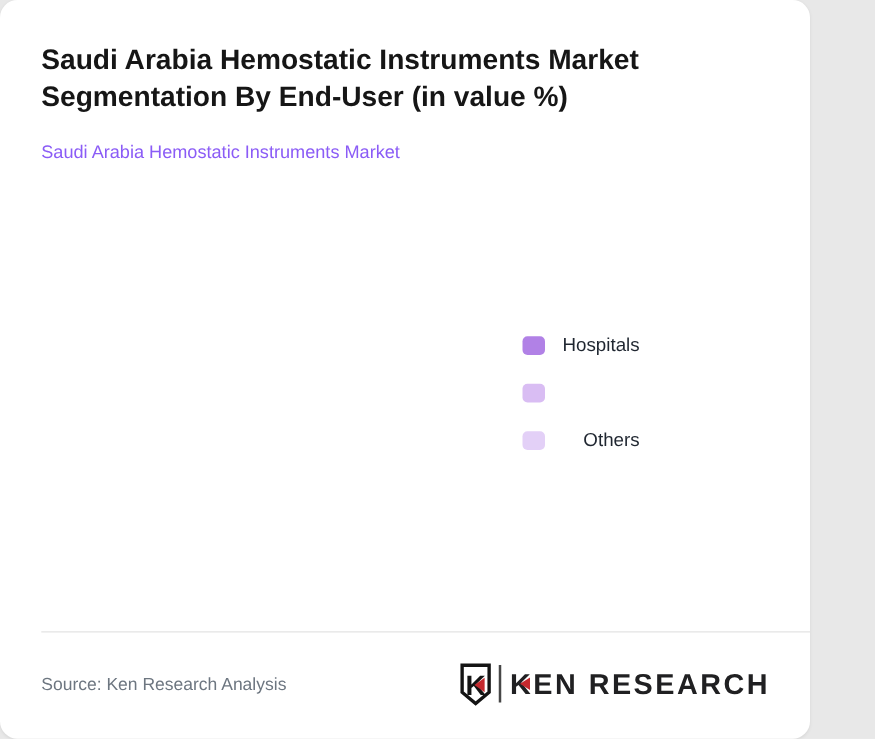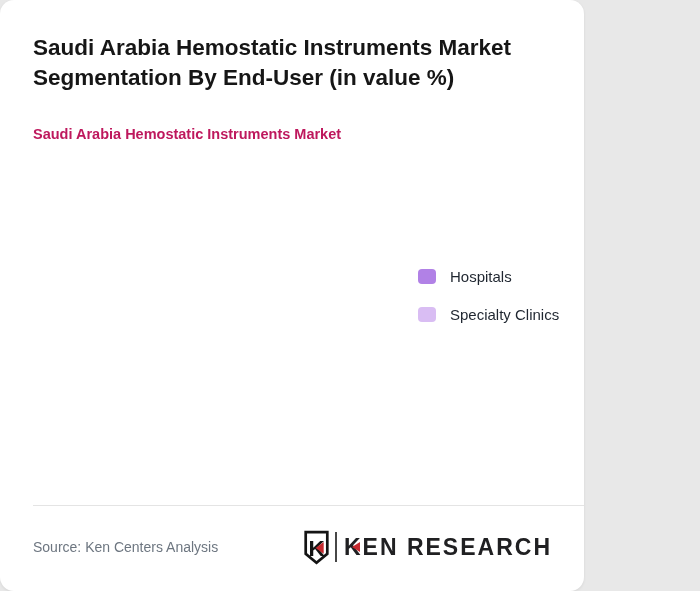--- a/index.html
+++ b/index.html
@@ -7,65 +7,65 @@
     padding: 0;
     width: 700px;
     height: 591px;
     background: #e8e8e8;
     font-family: "Liberation Sans", "DejaVu Sans", sans-serif;
     overflow: hidden;
   }
   .card {
     position: absolute;
     left: 0; top: 0;
-    width: 584px;
+    width: 648px;
     height: 591px;
     background: #ffffff;
     border-radius: 14px;
     box-shadow: 0 1px 3px rgba(0,0,0,0.08);
     overflow: hidden;
   }
   .title {
     position: absolute;
     left: 33px;
     top: 33px;
     width: 590px;
     font-size: 22.5px;
     line-height: 30px;
     font-weight: 700;
     color: #161616;
     letter-spacing: 0;
   }
   .subtitles {
     position: absolute;
     left: 33px;
-    top: 124px;
+    top: 112px;
     width: 640px;
     font-size: 14.5px;
     line-height: 21px;
-    color: #be185d;
-    font-weight: bold;
+    color: #8b5cf6;
   }
   .chart-wrap {
     position: absolute;
     left: 33px;
     top: 183px;
     width: 300px;
     height: 300px;
   }
   .legend {
     position: absolute;
     left: 418px;
     top: 268px;
   }
   .legend-item {
     display: flex;
     align-items: center;
     height: 16px;
     margin-bottom: 22px;
+    justify-content: space-between;
   }
   .legend-swatch {
     width: 18px;
     height: 15px;
     border-radius: 4px;
     margin-right: 14px;
     flex: 0 0 auto;
   }
   .legend-label {
     font-size: 15px;
@@ -140,27 +140,30 @@
   </div>
 
 
   <div class="legend">
       <div class="legend-item">
         <span class="legend-swatch" style="background: rgb(177, 129, 230);"></span>
         <span class="legend-label">Hospitals</span>
       </div>
       <div class="legend-item">
         <span class="legend-swatch" style="background: rgb(217, 189, 243);"></span>
-        <span class="legend-label">Specialty Clinics</span>
+      </div>
+      <div class="legend-item">
+        <span class="legend-swatch" style="background: rgb(227, 208, 247);"></span>
+        <span class="legend-label">Others</span>
       </div>
     </div>
 
   <div class="divider"></div>
 
-  <div class="source">Source: Ken Centers Analysis</div>
+  <div class="source">Source: Ken Research Analysis</div>
 
   <div class="logo">
     <svg class="logo-badge" width="27" height="37" viewBox="0 0 30 38">
       <path d="M3 2 H27 V26 L15 36 L3 26 Z" fill="#ffffff" stroke="#141414" stroke-width="3" stroke-linejoin="miter"></path>
       <text x="6" y="28.5" font-family="Liberation Sans, DejaVu Sans, sans-serif" font-size="25" font-weight="700" fill="#141414">K</text>
       <polygon points="14,19.5 23,13 23,26" fill="#c5292e"></polygon>
     </svg>
     <div class="logo-bar"></div>
     <div class="logo-text">
       <span class="logo-k-wrap"><span>K</span><span class="logo-k-tri"></span></span>

